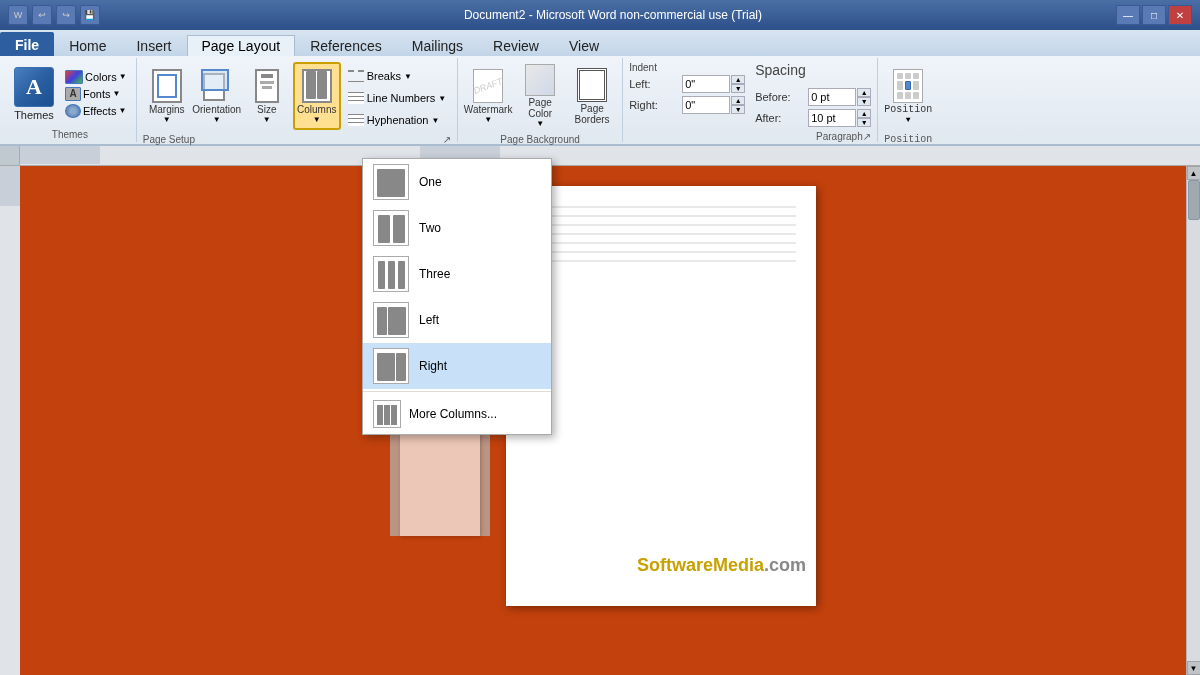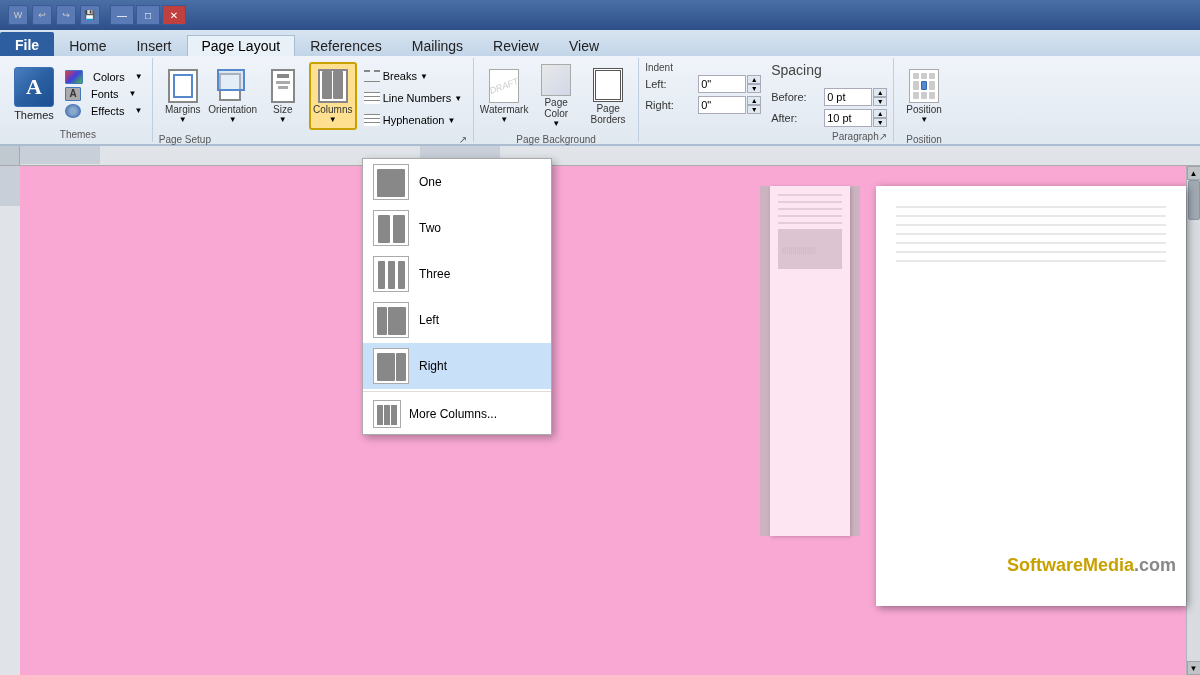--- a/index.html
+++ b/index.html
@@ -122,21 +122,21 @@
       font-size: 18px;
       color: white;
       font-weight: bold;
     }
     .themes-label { font-size: 11px; color: #222; margin-top: 2px; }
 
     .themes-small-btns { display: flex; flex-direction: column; gap: 1px; }
     .themes-small-btn {
       display: flex;
       align-items: center;
-      gap: 10px;
+      gap: 2px;
       padding: 1px 3px;
       cursor: pointer;
       border-radius: 2px;
       font-size: 11px;
       white-space: nowrap;
     }
     .small-icon { width: 16px; height: 14px; background: #5588cc; border: 1px solid #4477bb; border-radius: 1px; font-size: 8px; display: flex; align-items: center; justify-content: center; color: white; }
 
     
     .ribbon-big-btn {
@@ -248,23 +248,23 @@
     .ruler-h { flex: 1; background: #e0e4e8; border-bottom: 1px solid #aaa; position: relative; }
 
     .content-area {
       display: flex;
       flex: 1;
       overflow: hidden;
     }
     .ruler-v { width: 20px; background: #e0e4e8; border-right: 1px solid #aaa; }
     .doc-canvas {
       flex: 1;
-      background: #f9a8d4;
-      display: flex;
-      justify-content: flex-end;
+      background: #c2410c;
+      display: flex;
+      justify-content: center;
       padding-top: 20px;
     }
     .page {
       background: white;
       width: 310px;
       height: 420px;
       box-shadow: 2px 2px 8px rgba(0,0,0,0.4);
       padding: 20px;
       position: relative;
     }
@@ -303,20 +303,21 @@
 
 <div class="layout-wrapper">
 
   <div class="title-bar">
     <div class="title-bar-icons">
       <div class="title-icon">W</div>
       <div class="title-icon">↩</div>
       <div class="title-icon">↪</div>
       <div class="title-icon">💾</div>
     </div>
+    <div class="title-text">Document2 - Microsoft Word non-commercial use (Trial)</div>
     <div class="title-controls">
       <div class="title-btn">—</div>
       <div class="title-btn">□</div>
       <div class="title-btn close">✕</div>
     </div>
   </div>
 
   <div class="ribbon-tabs">
     <div class="tab file-tab">File</div>
     <div class="tab">Home</div>
@@ -499,21 +500,21 @@
             </div>
           </div>
         </div>
       </div>
       <div class="group-label" style="display:flex; justify-content:flex-end; align-items:center;">
         <span>Paragraph</span>
         <span style="font-size:10px; cursor:pointer;">↗</span>
       </div>
     </div>
 
-    <div class="ribbon-group" style="border-right:none;">
+    <div class="ribbon-group" style="border-right:none;font-family:Liberation Mono, monospace;">
       <div class="group-content">
         <div class="ribbon-big-btn">
           <div style="width:30px; height:34px; border:1px solid #aaa; background:white; display:grid; grid-template-columns:1fr 1fr 1fr; gap:2px; padding:3px;">
             <div style="background:#ccc; border-radius:1px;"></div>
             <div style="background:#ccc; border-radius:1px;"></div>
             <div style="background:#ccc; border-radius:1px;"></div>
             <div style="background:#ccc; border-radius:1px;"></div>
             <div style="background:#5588cc; border-radius:1px; border:1px solid #3366aa;"></div>
             <div style="background:#ccc; border-radius:1px;"></div>
             <div style="background:#ccc; border-radius:1px;"></div>

